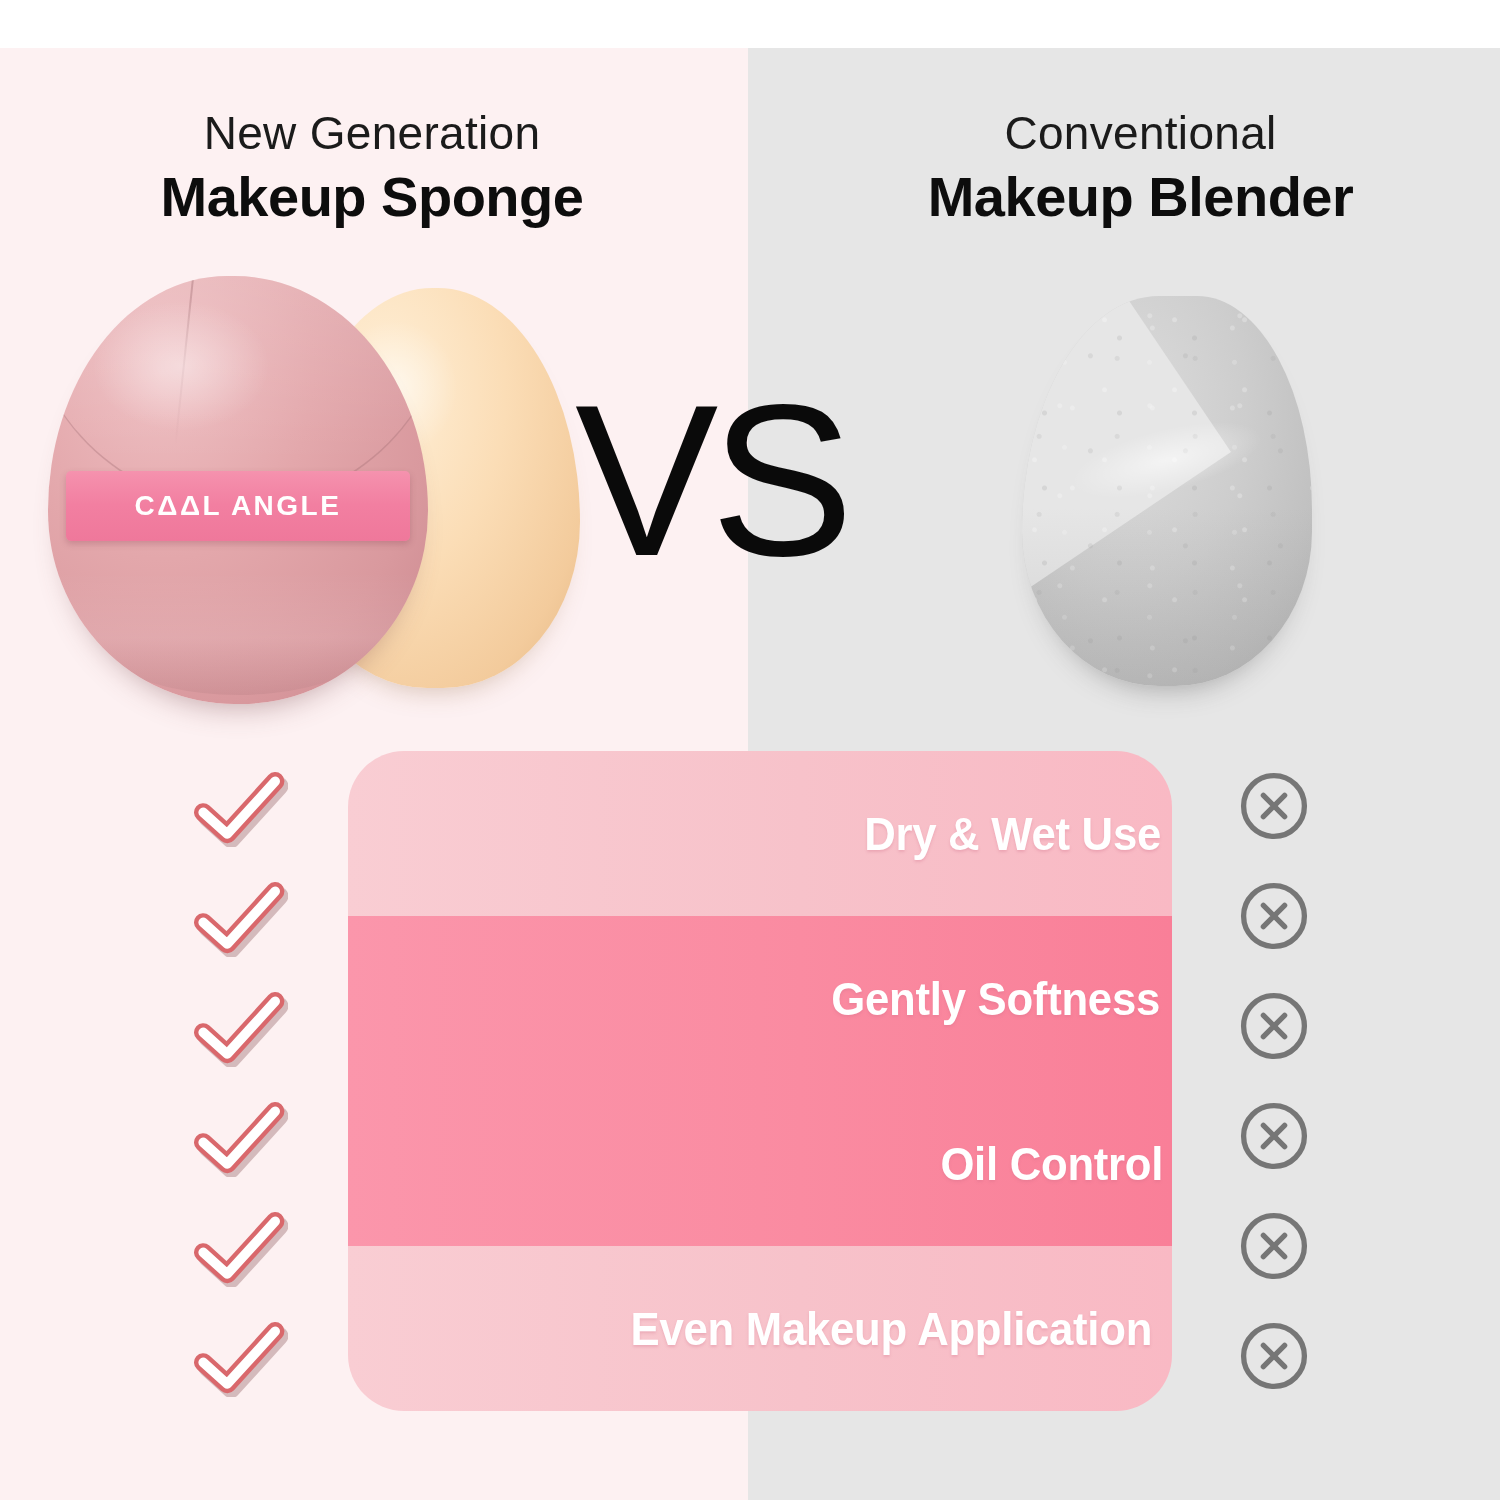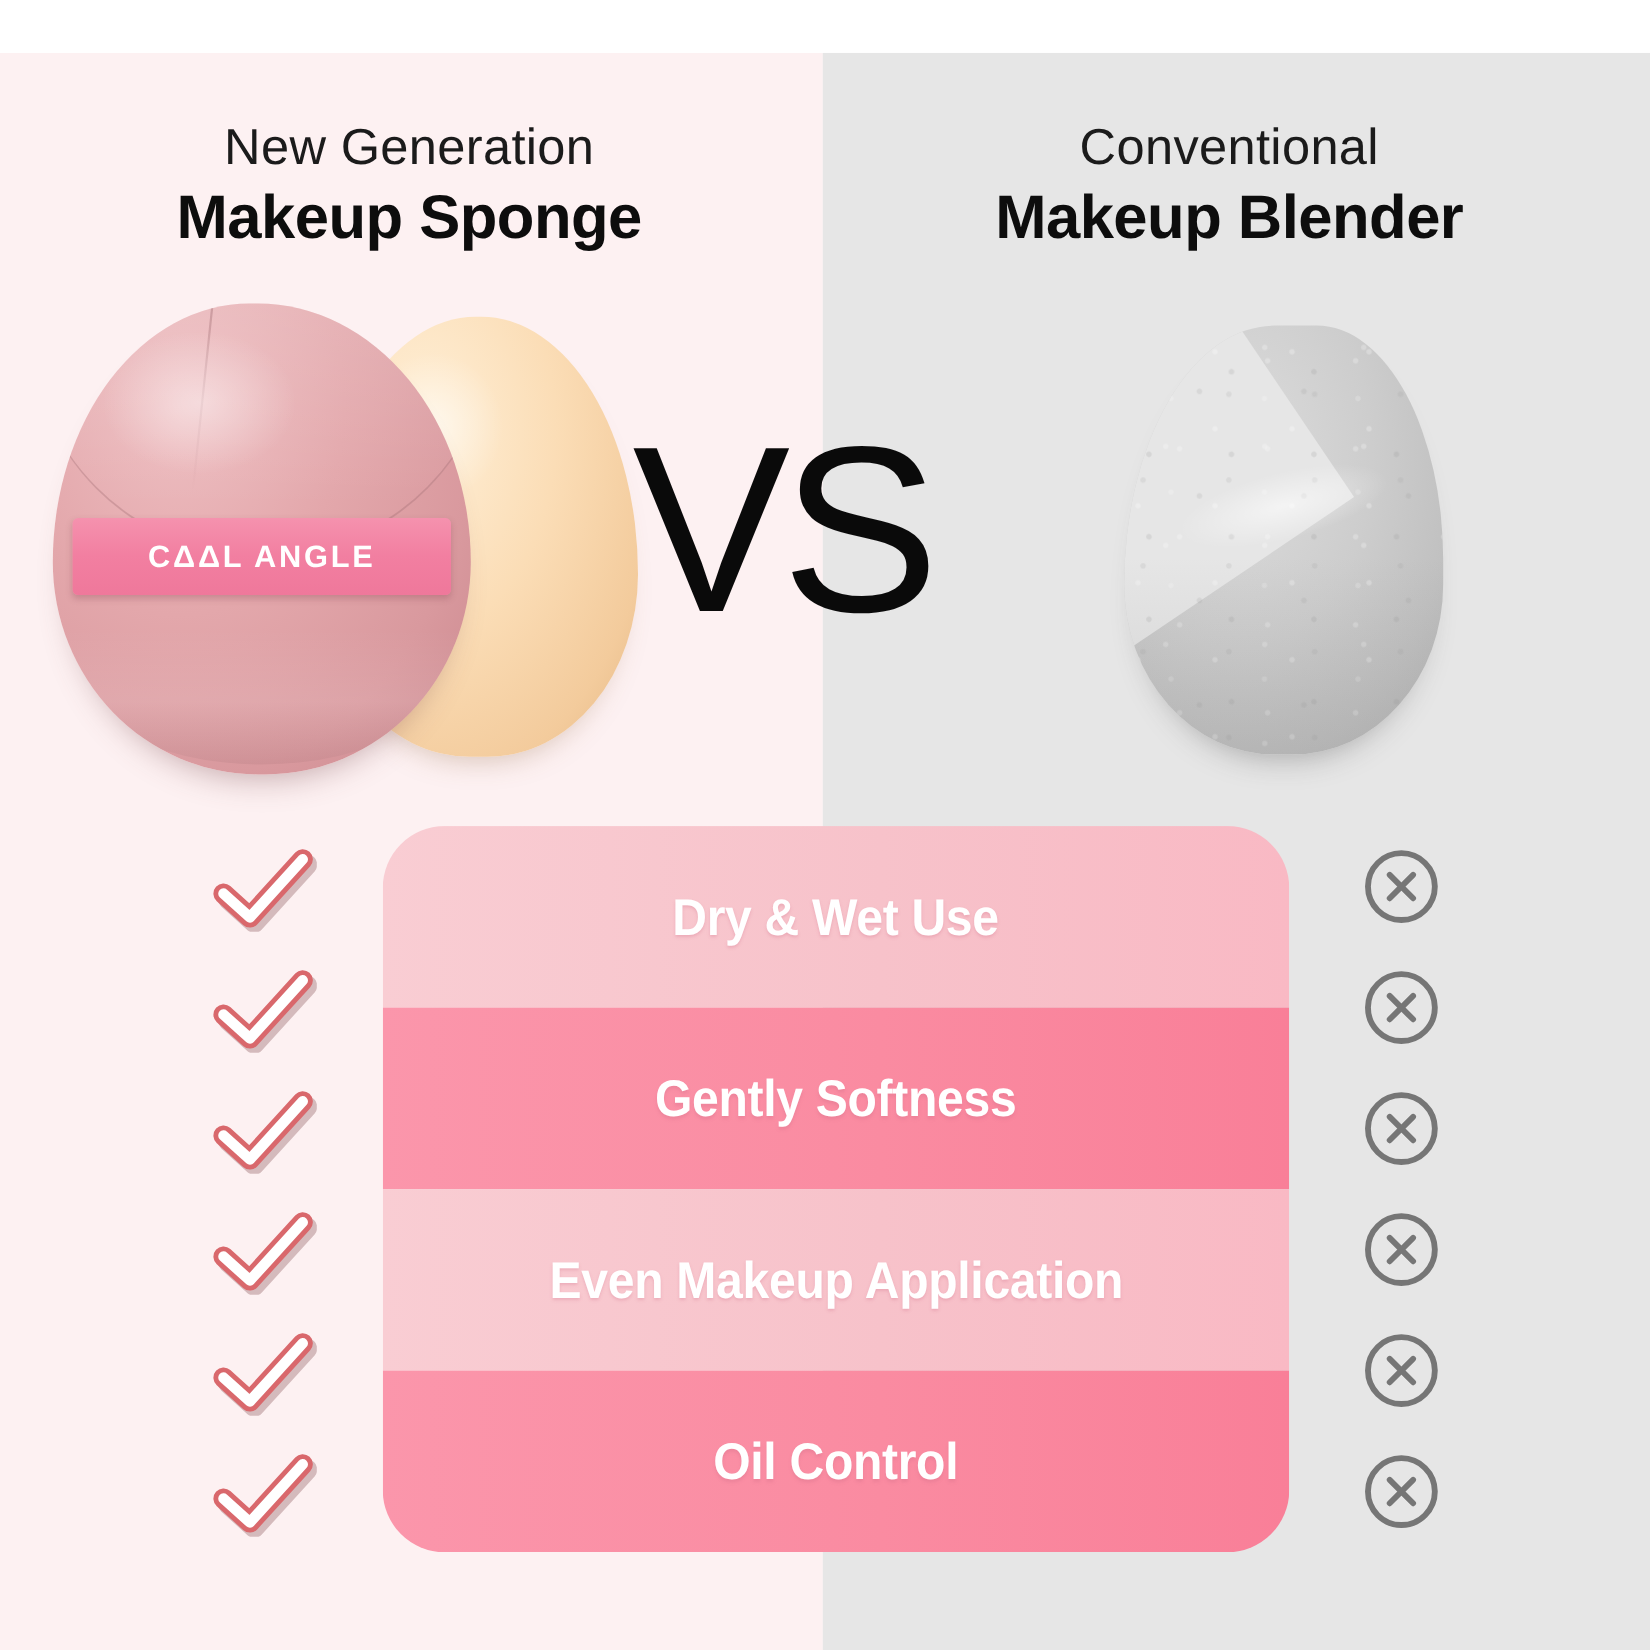--- a/index.html
+++ b/index.html
@@ -19,21 +19,21 @@
   .head{position:absolute;text-align:center;}
   .head .sub{
     font-size:46px;font-weight:400;color:#1b1b1b;
     letter-spacing:.3px;line-height:1;white-space:nowrap;
   }
   .head .main{
     font-size:56px;font-weight:700;color:#0d0d0d;
     letter-spacing:-.5px;line-height:1.05;margin-top:12px;white-space:nowrap;
   }
   #head-left{left:22px;top:62px;width:700px;}
-  #head-right{left:790px;top:62px;width:655px;}
+  #head-right{left:813px;top:62px;width:655px;}
 
   
   .vs{
     position:absolute;left:575px;top:325px;
     font-size:215px;font-weight:400;color:#0a0a0a;
     letter-spacing:-8px;line-height:1;
     font-family:"Liberation Sans","DejaVu Sans",sans-serif;
   }
 
   
@@ -135,21 +135,21 @@
     background:linear-gradient(180deg, rgba(120,120,120,0), rgba(120,120,120,.18));
   }
 
   
   .card{
     position:absolute;left:348px;top:703px;width:824px;height:660px;
     border-radius:56px;overflow:hidden;
     display:flex;flex-direction:column;
   }
   .row{
-    flex:1 1 0;display:flex;align-items:center;justify-content:center;
+    flex:1 1 0;display:flex;align-items:center;justify-content:flex-end;
     position:relative;
   }
   .row.light{background:linear-gradient(90deg,#f9cdd3 0%,#f7c2ca 55%,#f9b9c4 100%);}
   .row.dark{background:linear-gradient(90deg,#fb96ab 0%,#fa8ba1 55%,#f97f98 100%);}
   .row .label{
     color:#ffffff;font-size:47px;font-weight:700;
     letter-spacing:-.3px;white-space:nowrap;
     text-shadow:0 2px 3px rgba(210,110,135,.30);
     transform:scaleX(.93);
   }
@@ -265,26 +265,26 @@
       </div>
     </div>
 
   <div class="card" id="card">
       <div class="row light">
         <div class="label">Dry &amp; Wet Use</div>
       </div>
       <div class="row dark">
         <div class="label">Gently Softness</div>
       </div>
+      <div class="row dark">
+        <div class="label">Oil Control</div>
+      </div>
       <div class="row light">
         <div class="label">Even Makeup Application</div>
       </div>
-      <div class="row dark">
-        <div class="label">Oil Control</div>
-      </div>
     </div>
 
   <div class="xcol" id="xcol">
       <div class="xcell">
 <svg class="xmark" viewBox="0 0 100 100">
   <circle cx="50" cy="50" r="40" fill="none" stroke="#767676" stroke-width="7"></circle>
   <path d="M36 36 L64 64 M64 36 L36 64" stroke="#767676" stroke-width="7" stroke-linecap="round" fill="none"></path>
 </svg>
       </div>
       <div class="xcell">

